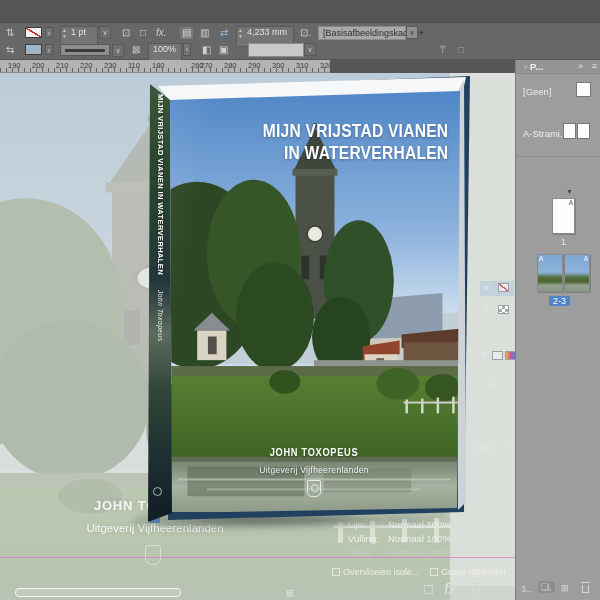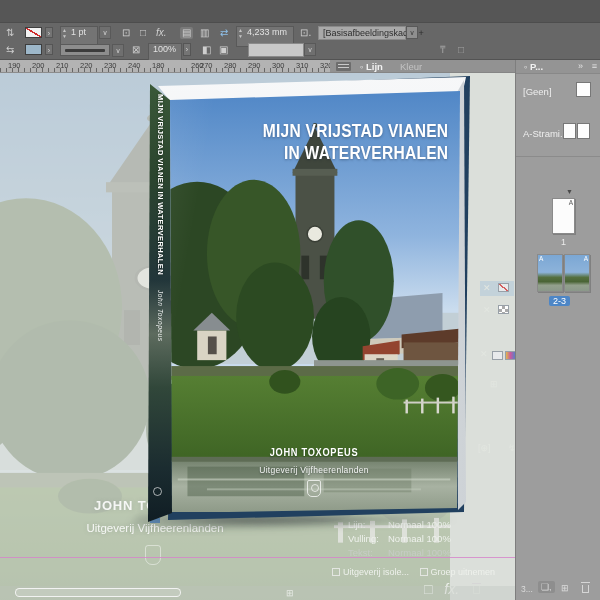--- a/index.html
+++ b/index.html
@@ -166,40 +166,31 @@
     <span class="cb-ic" style="left:440px; top:21px; opacity:.55;">₸</span>
     <span class="cb-ic" style="left:458px; top:21px; opacity:.55;">□</span>
   </div>
 
   <div id="ruler">
     <span class="tick" style="left:8px">190</span>
     <span class="tick" style="left:32px">200</span>
     <span class="tick" style="left:56px">210</span>
     <span class="tick" style="left:80px">220</span>
     <span class="tick" style="left:104px">230</span>
-    <span class="tick" style="left:128px">240</span>
+    <span class="tick" style="left:128px">110</span>
     <span class="tick" style="left:152px">180</span>
     <span class="tick" style="left:191px">260</span>
     <span class="tick" style="left:200px">270</span>
     <span class="tick" style="left:224px">280</span>
     <span class="tick" style="left:248px">290</span>
     <span class="tick" style="left:272px">300</span>
     <span class="tick" style="left:296px">310</span>
     <span class="tick" style="left:320px">320</span>
   </div>
 
-  <div id="panelhdr">
-    <span class="ph-ic"></span>
-    <span class="ptab active" style="left:30px;">
-      ◦ <span>Lijn</span>
-    </span>
-    <span class="ptab inactive" style="left:70px;">
-      <span>Kleur</span>
-    </span>
-  </div>
 
   <div id="canvas">
     <div id="bg-scene">
 <svg viewBox="0 0 300 430" preserveAspectRatio="none" xmlns="http://www.w3.org/2000/svg">
   <defs>
     <linearGradient id="skyg" x1="0" y1="0" x2="0" y2="1">
       <stop offset="0" stop-color="#4f86c6"></stop>
               <stop offset=".5" stop-color="#8fb4de"></stop>
               <stop offset=".75" stop-color="#cadcee"></stop>
     </linearGradient>
@@ -289,21 +280,21 @@
       <div class="fx-row ghost">
         <span class="lab">Vulling:</span>
         <span class="val">Normaal 100%</span>
       </div>
       <div class="fx-row ghost-dim">
         <span class="lab">Tekst:</span>
         <span class="val">Normaal 100%</span>
       </div>
     </div>
     <div class="ghost" style="position:absolute; left:332px; top:494px; font-size:9px;">
-      <span><span class="checkbox"></span><span>Uitgeverij isole...</span></span>
+      <span><span class="checkbox"></span><span>Overvloeien isole...</span></span>
       <span style="margin-left:8px;"><span class="checkbox"></span><span>Groep uitnemen</span></span>
     </div>
     <div class="ghost" style="position:absolute; left:424px; top:508px; font-size:14px;">
       <span>□</span>
       <span style="font-style:italic; margin-left:8px;">fx.</span>
       <span class="trash" style="margin-left:10px; border-color:#e2e6e0;"></span>
     </div>
 
     <div class="hscroll-track">
       <div class="hscroll-thumb"></div>

